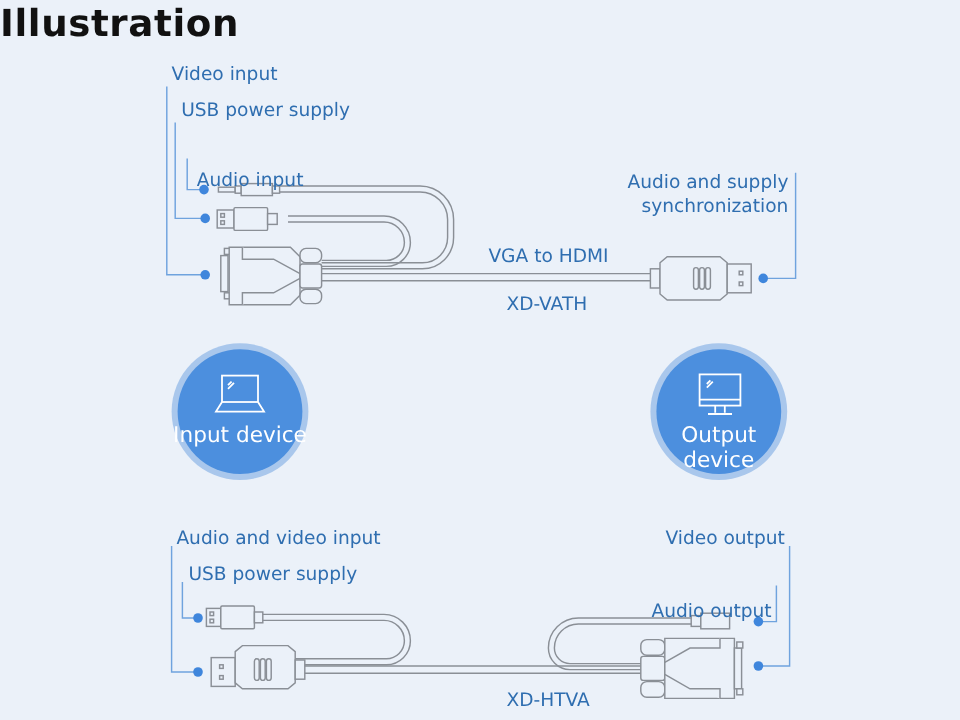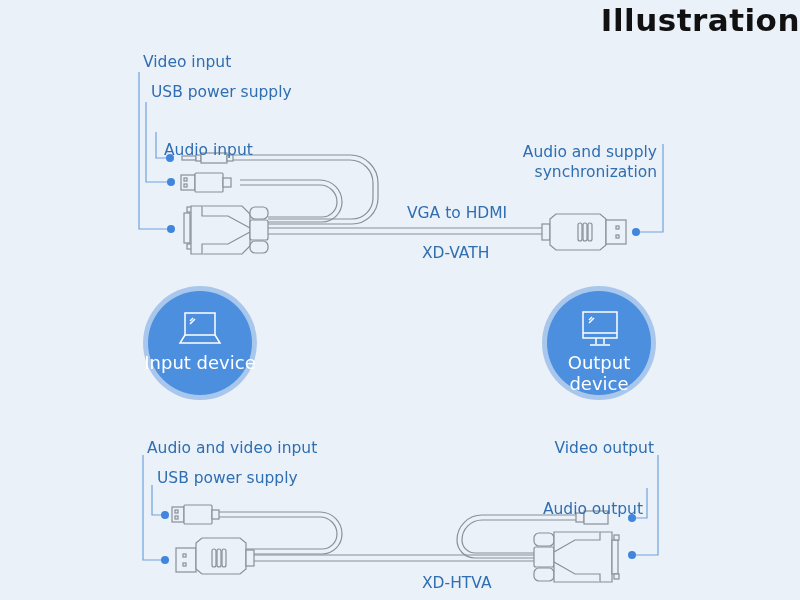--- a/index.html
+++ b/index.html
@@ -1,18 +1,18 @@
 <!DOCTYPE html>
 <html><head>
 <meta charset="utf-8">
 <style>
   html, body { margin:0; padding:0; }
   body { width:800px; height:600px; background:#ebf1f9; position:relative; overflow:hidden;
          font-family:"DejaVu Sans", sans-serif; }
-  .title { position:absolute; left:0; width:800px; top:2px; text-align:right;
+  .title { position:absolute; left:0; width:800px; top:2px; text-align:left;
            font-size:31px; font-weight:bold; color:#111; letter-spacing:0.5px; }
   .lbl { position:absolute; font-size:15.5px; color:#2f6eb0; white-space:nowrap; line-height:20px;text-align:center; }
   .lbl.right { text-align:right; }
   svg.art { position:absolute; left:0; top:0; }
   .circle-wrap { position:absolute; width:114px; height:114px; border-radius:50%; background:#a9c7ec; }
   .circle { position:absolute; left:5px; top:5px; width:104px; height:104px; border-radius:50%; background:#4c8fde; }
   .circle-text { position:absolute; left:0; width:114px; top:66px; text-align:center; color:#fff; font-size:18px; }
   .circle svg { position:absolute; }
 </style>
 </head>

